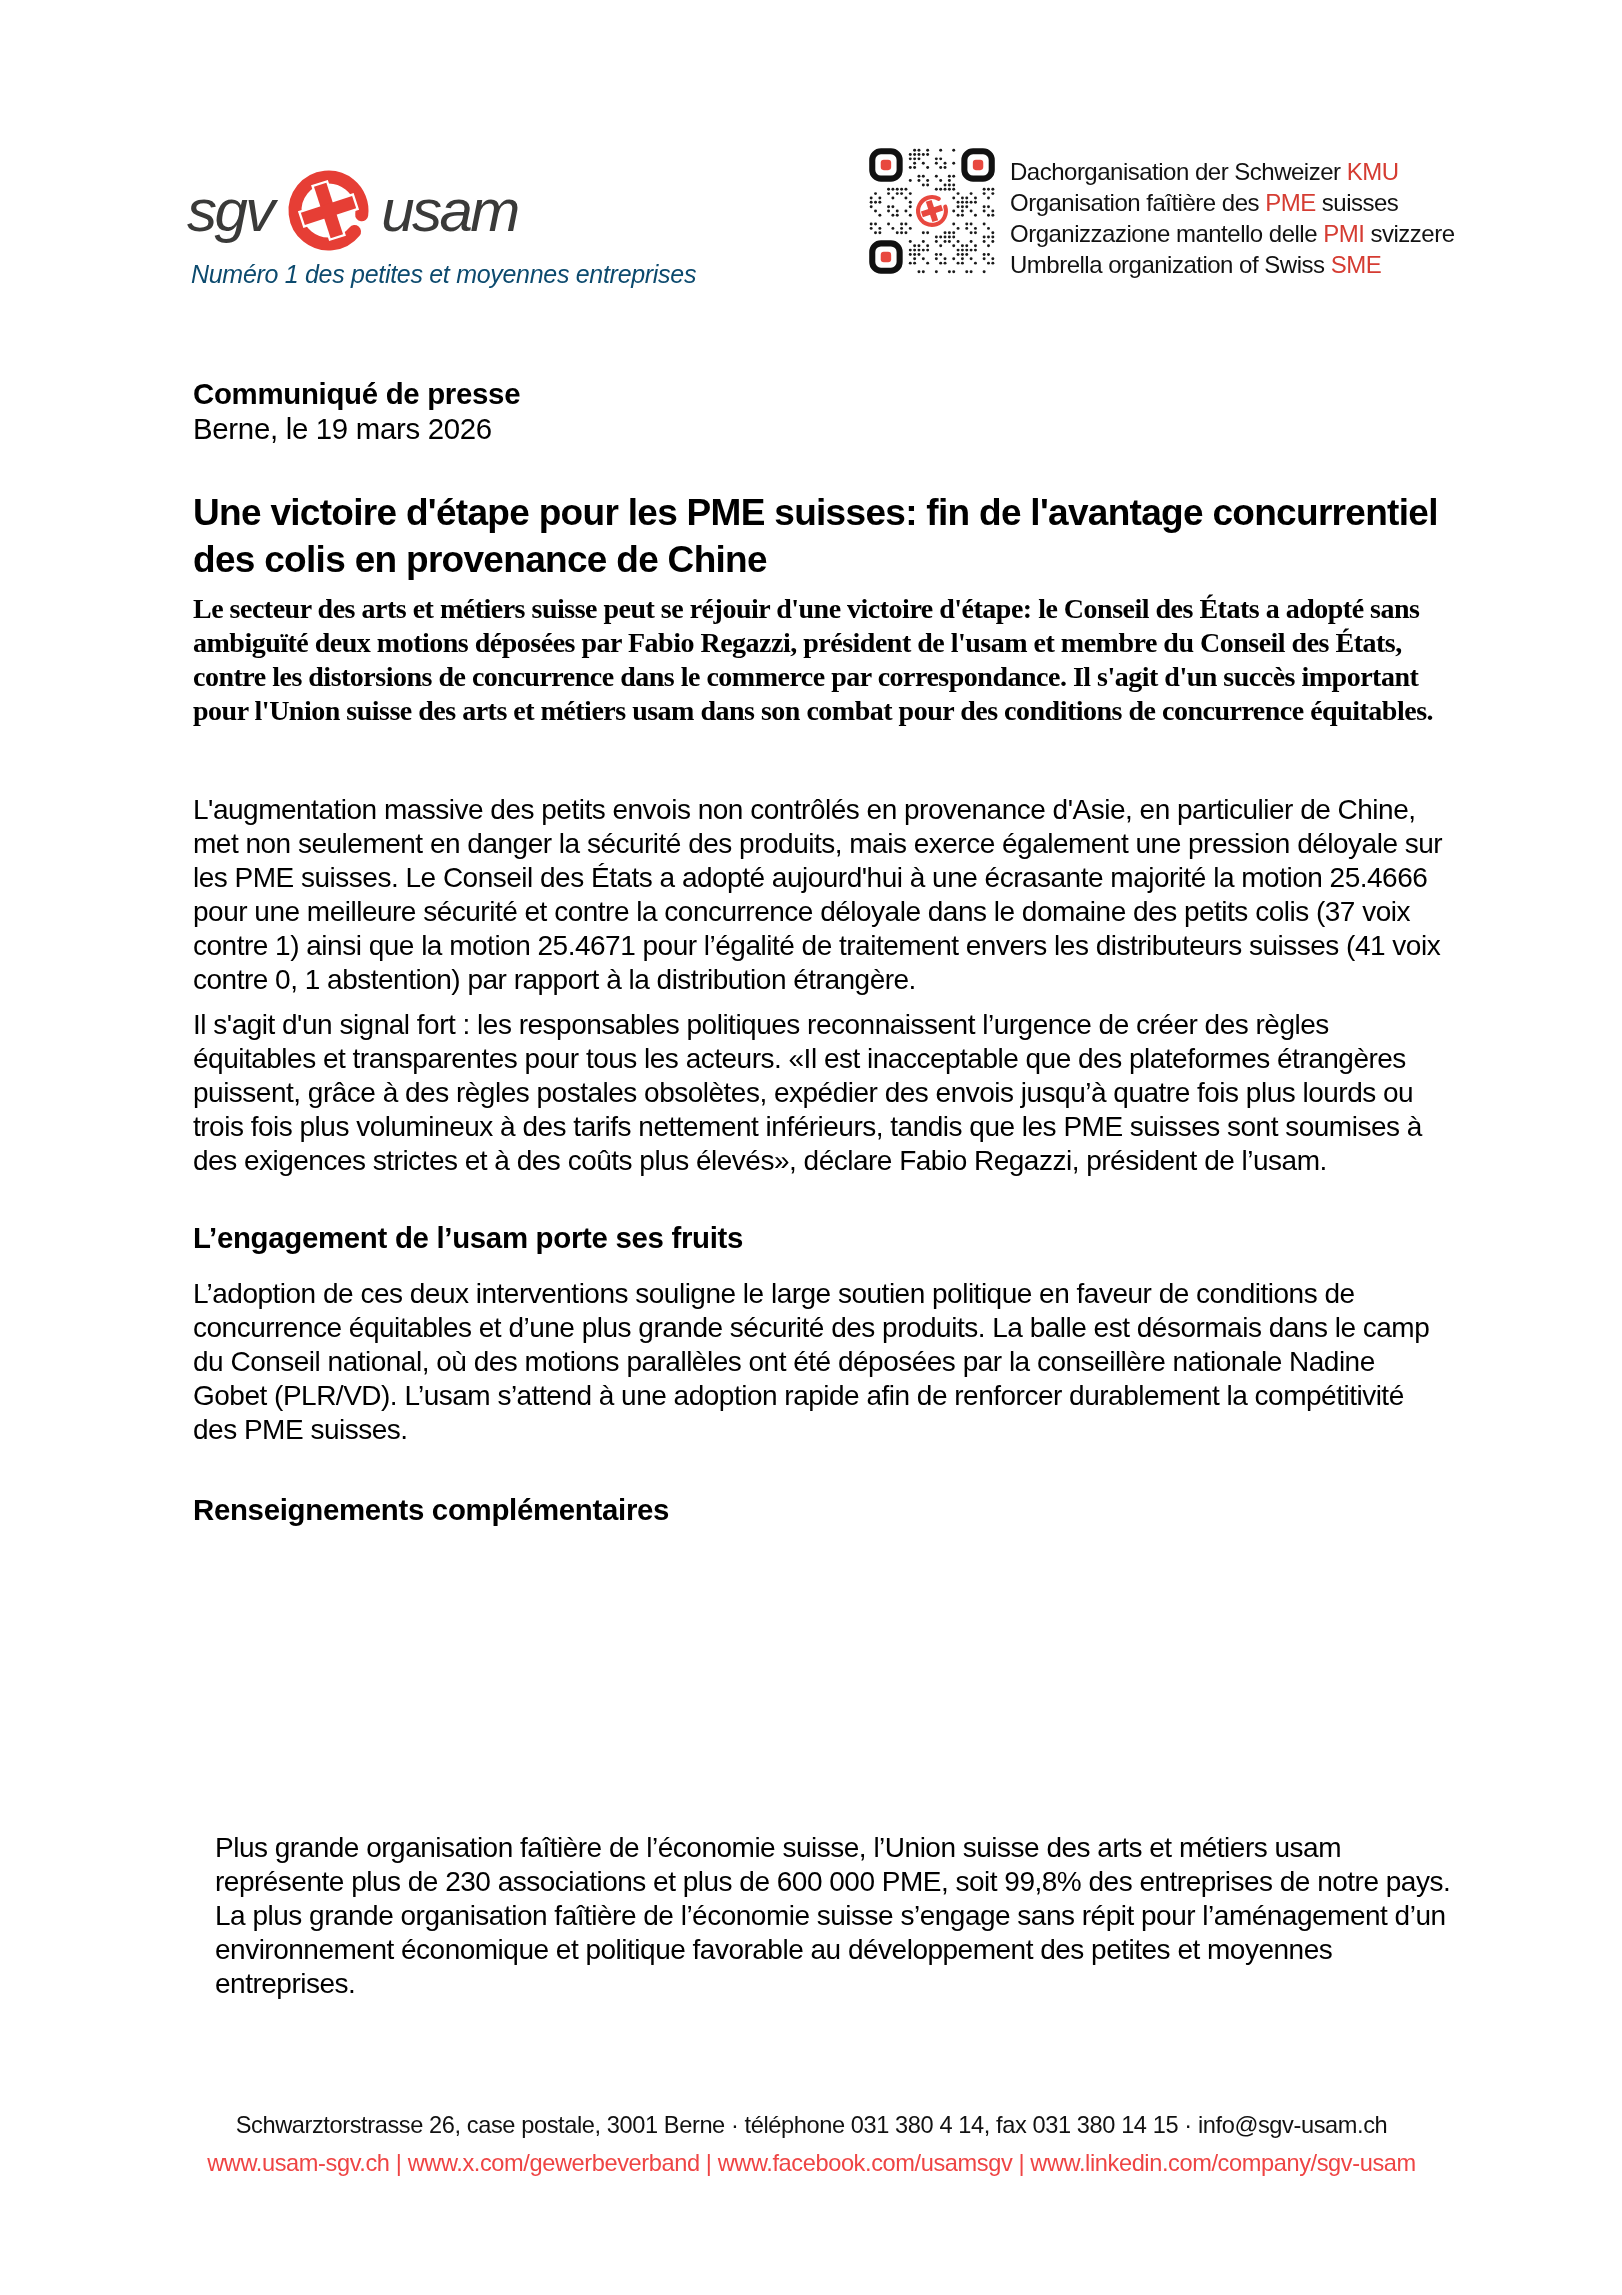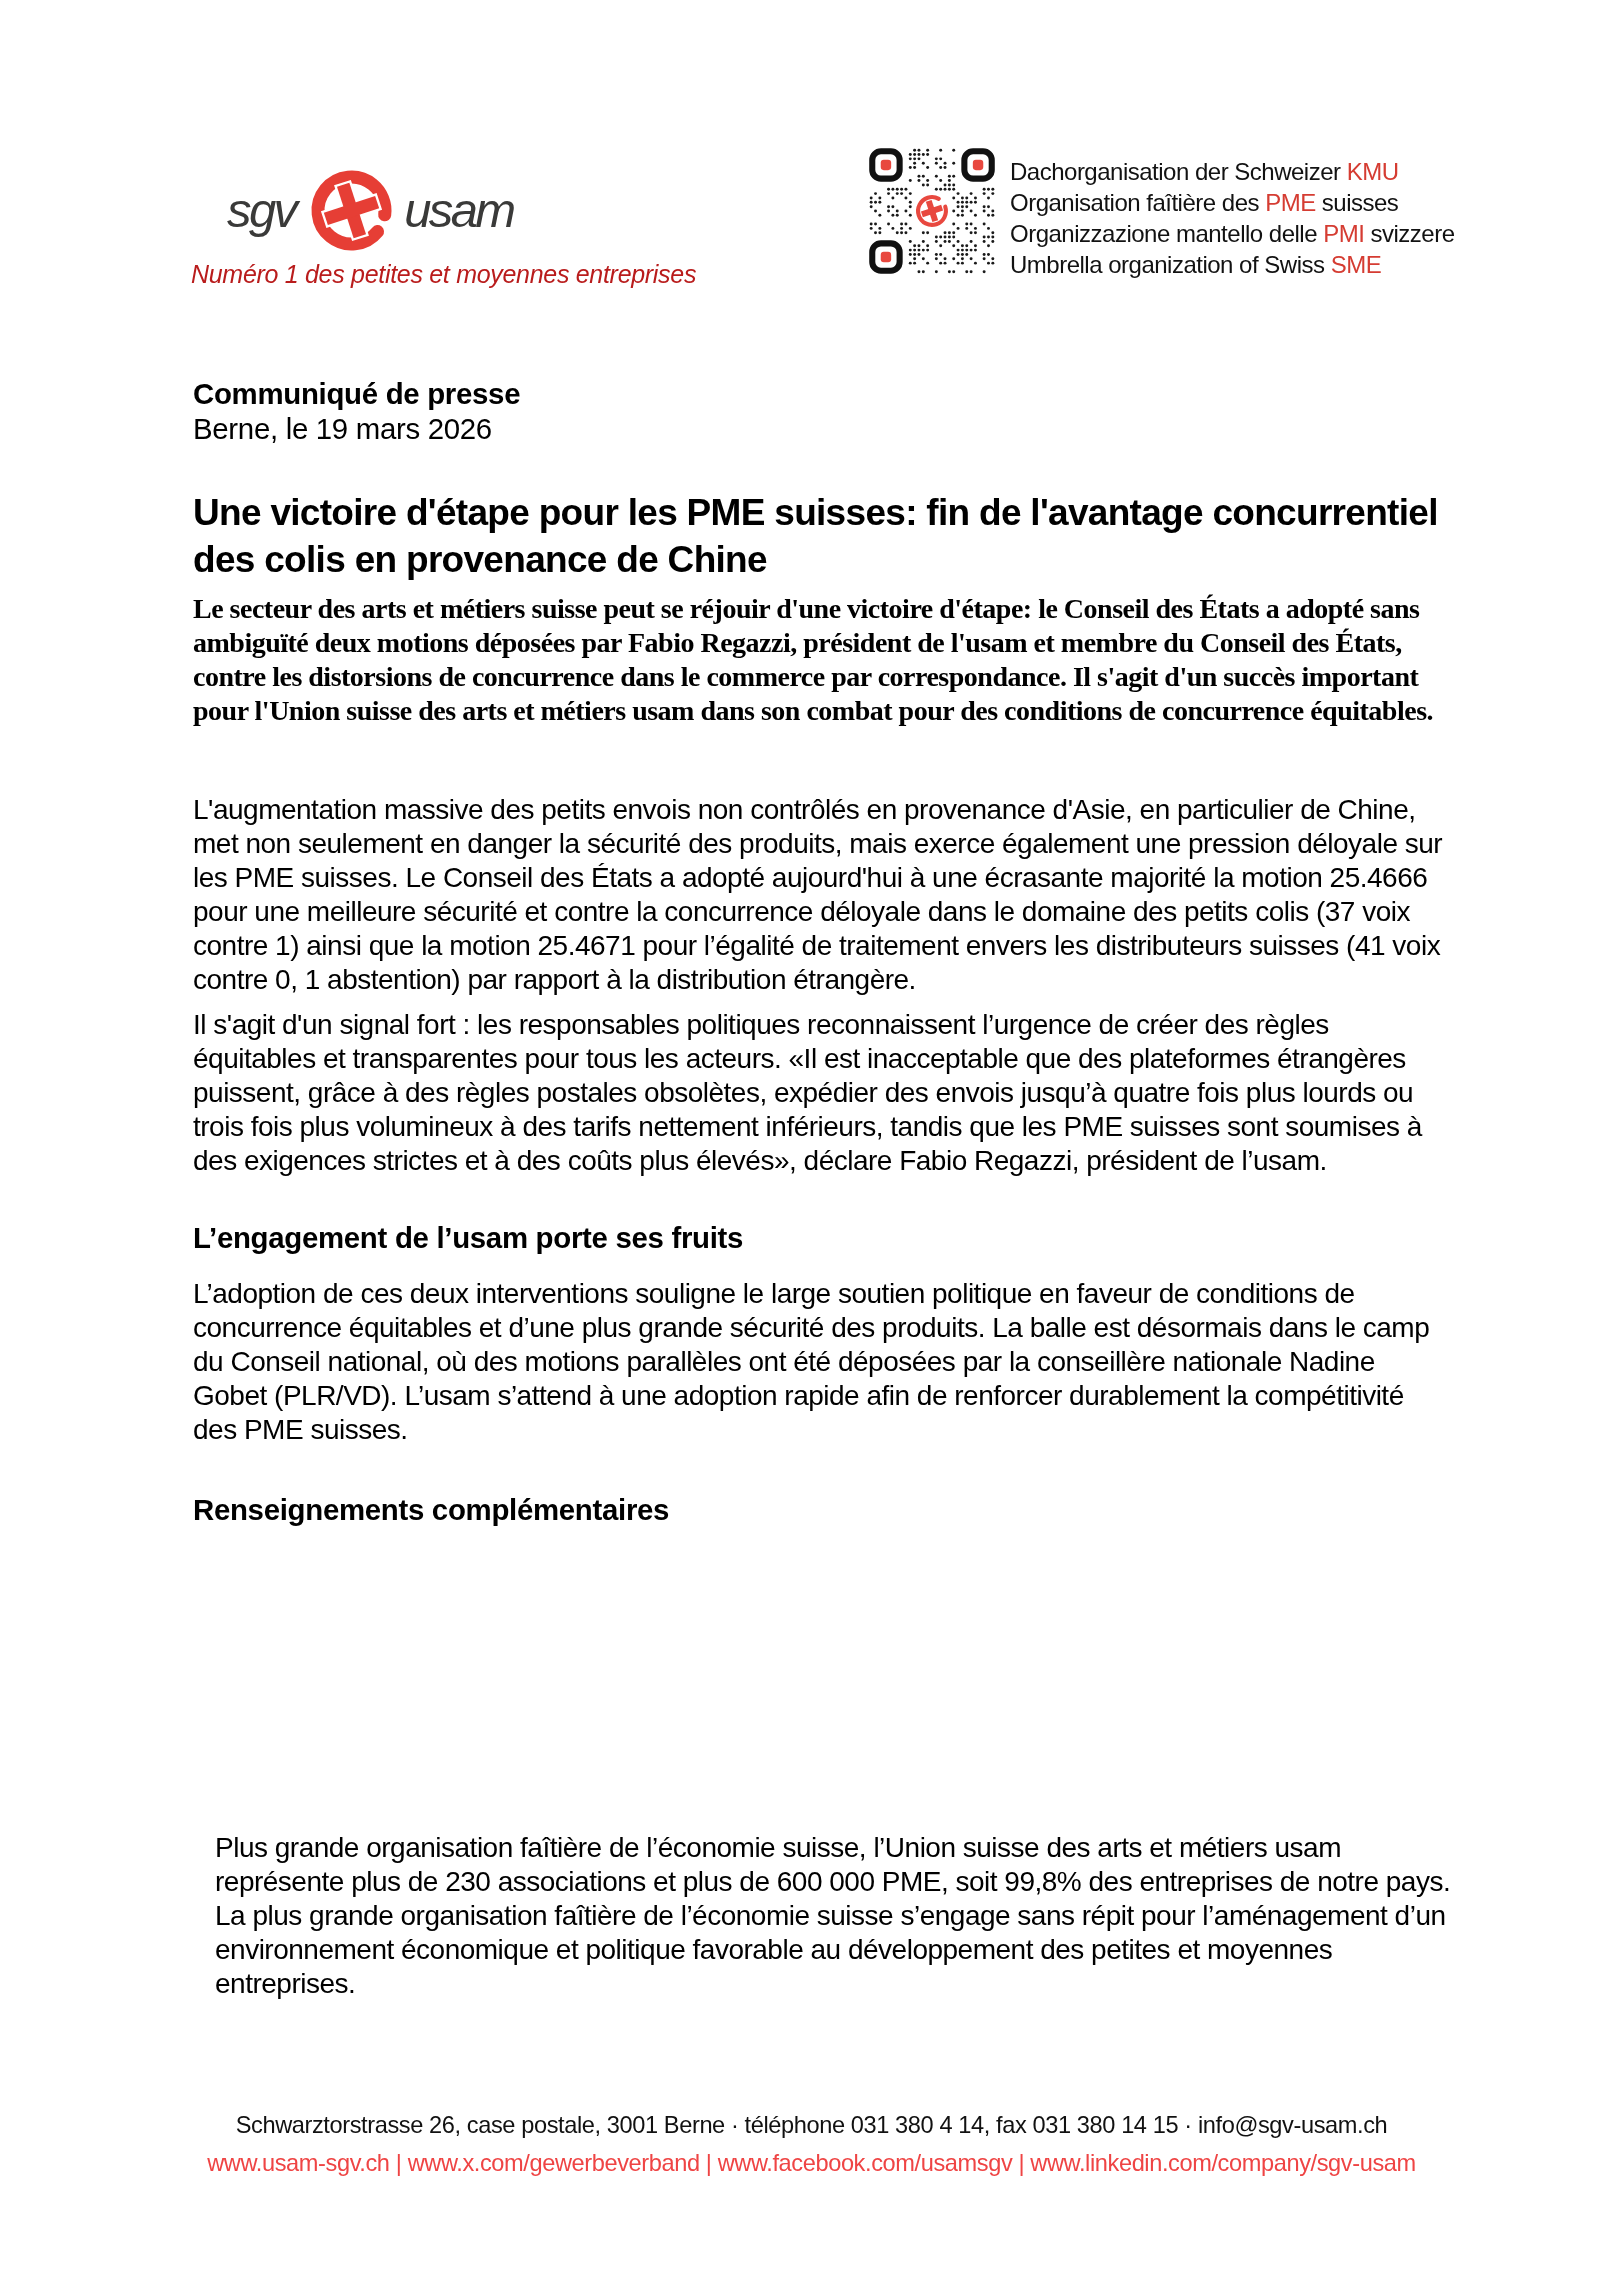--- a/index.html
+++ b/index.html
@@ -4,28 +4,27 @@
 <style>
   html,body{margin:0;padding:0;background:#888;}
   .page{
     position:relative;width:1622px;height:2295px;background:#ffffff;
     font-family:"Liberation Sans","DejaVu Sans",sans-serif;color:#000;
     overflow:hidden;margin:0 auto;
   }
   
   .logo-text{
     position:absolute;left:187px;top:164px;display:flex;align-items:center;
-    font-style:italic;font-size:49px;letter-spacing:-2.6px;color:#3a3a39;line-height:1;
+    font-style:italic;font-size:60px;letter-spacing:-2.6px;color:#3a3a39;line-height:1;
     font-weight:500;
-    margin-left:40px;
   }
   .logo-mark{width:93px;height:93px;margin:0 6.5px 0 9.2px;flex:0 0 auto;}
   .logo-tagline{
     position:absolute;left:191px;top:260px;font-style:italic;font-size:25px;
-    letter-spacing:-0.3px;color:#b91c1c;
+    letter-spacing:-0.3px;color:#0c4a6e;
   }
   .qr{position:absolute;left:869px;top:148px;width:126px;height:126px;}
   .qr svg{width:100%;height:100%;display:block;}
   .langs{
     position:absolute;left:1010px;top:156px;font-size:24px;line-height:31px;
     letter-spacing:-0.5px;color:#121212;white-space:nowrap;
   }
   .accent{color:#d53c32;}
   
   .doc-meta{position:absolute;left:193px;top:376px;font-size:29.4px;line-height:35px;letter-spacing:-0.3px;}

